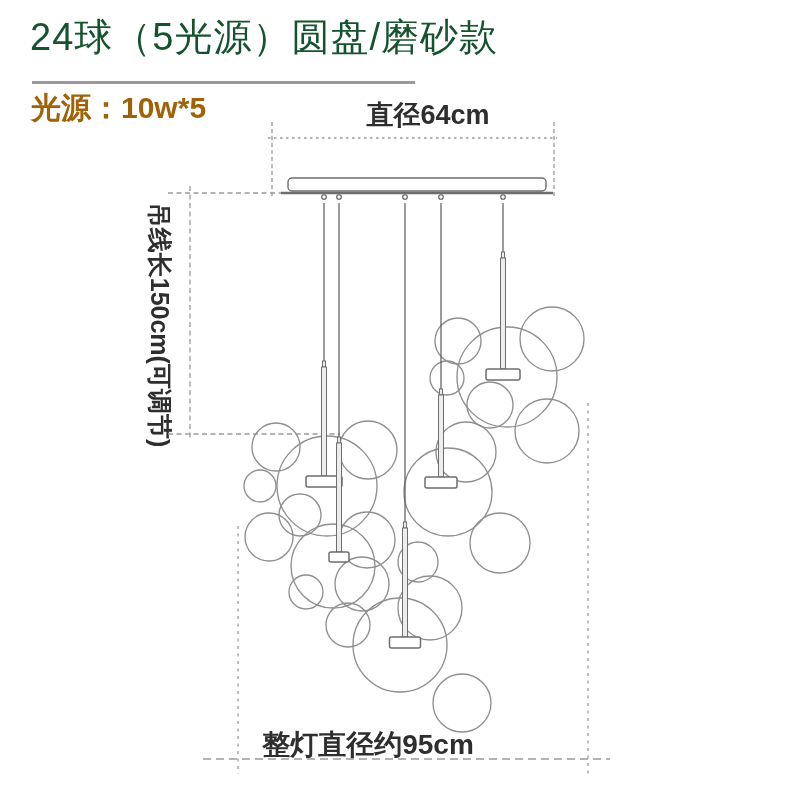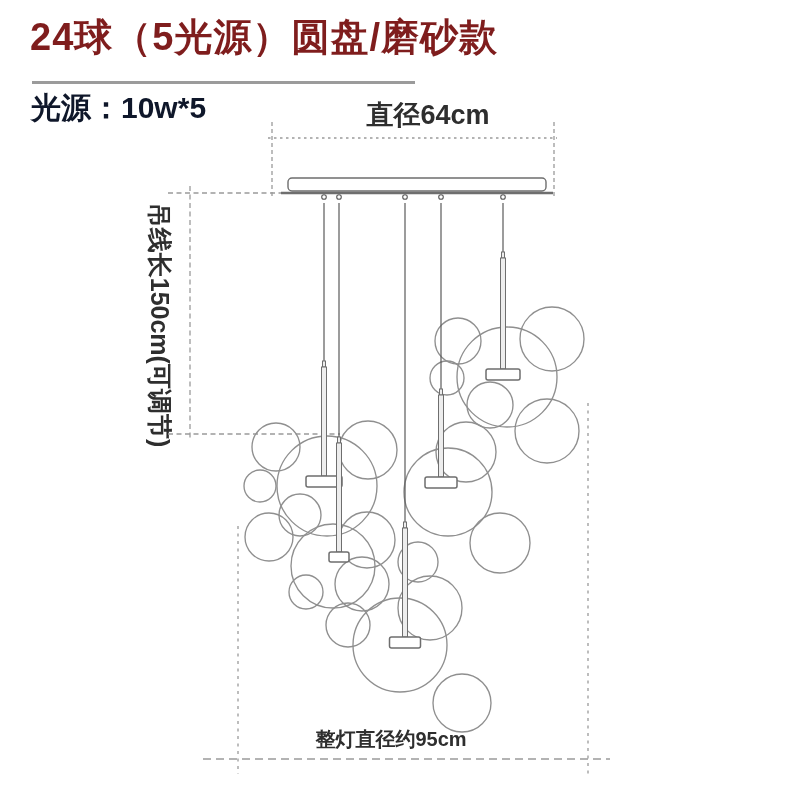--- a/index.html
+++ b/index.html
@@ -8,55 +8,55 @@
     background:#ffffff;
     position:relative;
     overflow:hidden;
     font-family:"Liberation Sans","DejaVu Sans",sans-serif;
     color:#1c1c1c;
   }
   .abs{position:absolute;}
   .title{
     left:30px;top:12px;
     font-size:38px;
-    font-weight:700;
+    font-weight:400;
     letter-spacing:1px;
-    color:#7f1d1d;
+    color:#14532d;
     white-space:nowrap;
   }
   .title-underline{
     left:32px;top:81px;
     width:383px;height:3px;
     background:#9b9b9b;
   }
   .spec{
     left:31px;top:88px;
     font-size:30px;
     font-weight:700;
-    color:#0f172a;
+    color:#a16207;
     white-space:nowrap;
   }
   .dim-label{
     color:#2e2e2e;
     font-weight:600;
     white-space:nowrap;
   }
   .dim-top-label{
     left:428px;top:97px;
     font-size:27px;
     transform:translateX(-50%);
   }
   .dim-left-label{
     left:159px;top:325px;
     font-size:25px;
     transform:translate(-50%,-50%) rotate(90deg);
   }
   .dim-bottom-label{
-    left:391px;top:726px;
-    font-size:20px;
+    left:368px;top:726px;
+    font-size:28px;
     transform:translateX(-50%);
   }
   svg#lamp-svg{left:0;top:0;}
 </style>
 </head>
 <body>
 
 <div class="abs title">24球（5光源）圆盘/磨砂款</div>
 <div class="abs title-underline"></div>
 <div class="abs spec">光源：10w*5</div>

